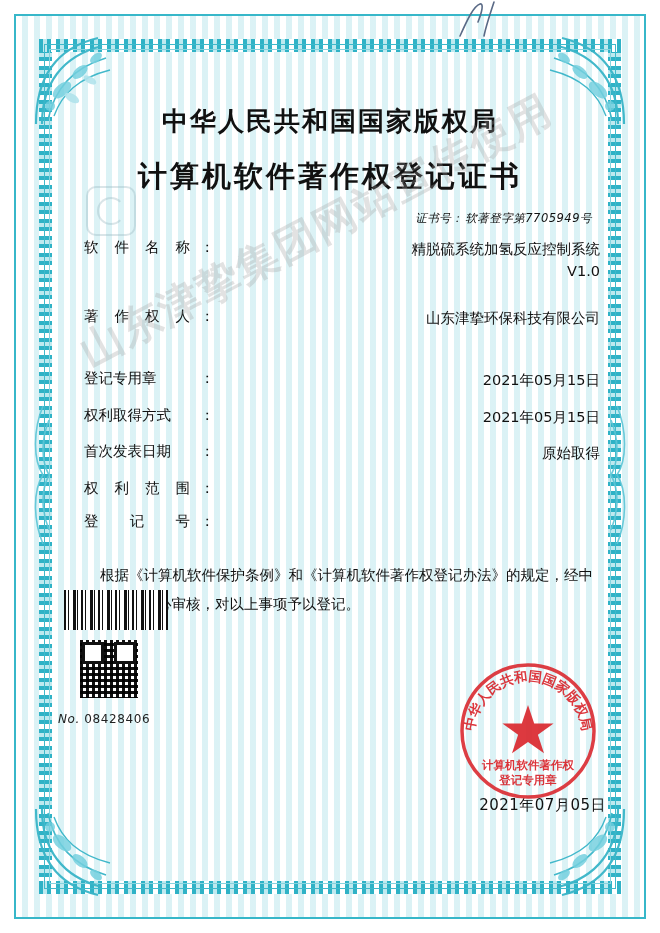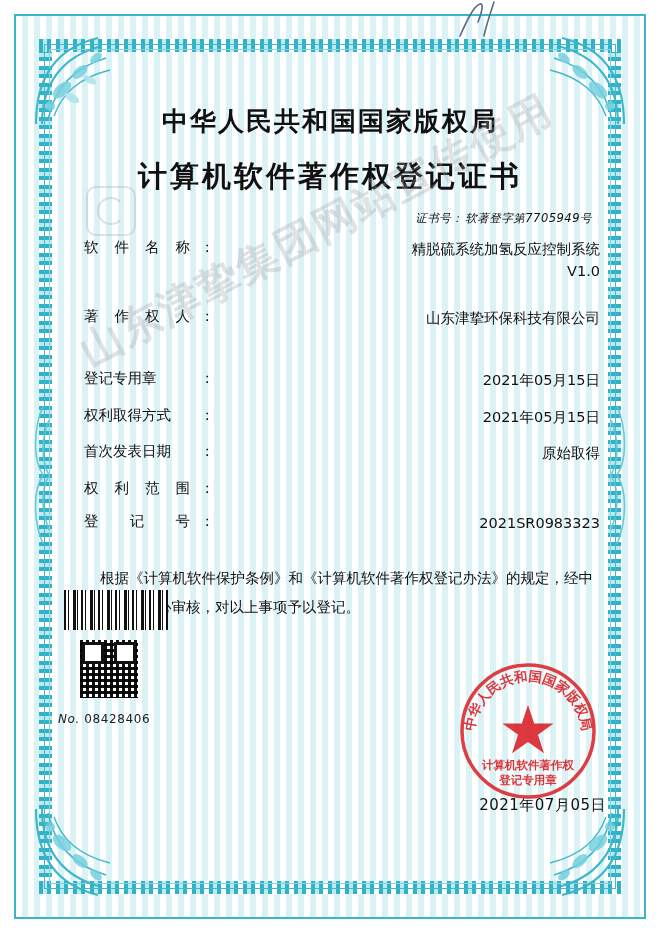--- a/index.html
+++ b/index.html
@@ -456,21 +456,20 @@
         <div class="field-colon">：</div>
       </div>
 
       <div class="field-row">
         <div class="field-label spread">
             <span>登</span>
             <span>记</span>
             <span>号</span>
           </div>
         <div class="field-colon">：</div>
-        <div class="field-value">2021SR0983323</div>
       </div>
 
     </div>
 
     <div class="paragraph">根据《计算机软件保护条例》和《计算机软件著作权登记办法》的规定，经中国版权保护中心审核，对以上事项予以登记。</div>
 
   </div>
 
   <div class="barcode-area">
     <div class="barcode"></div>

